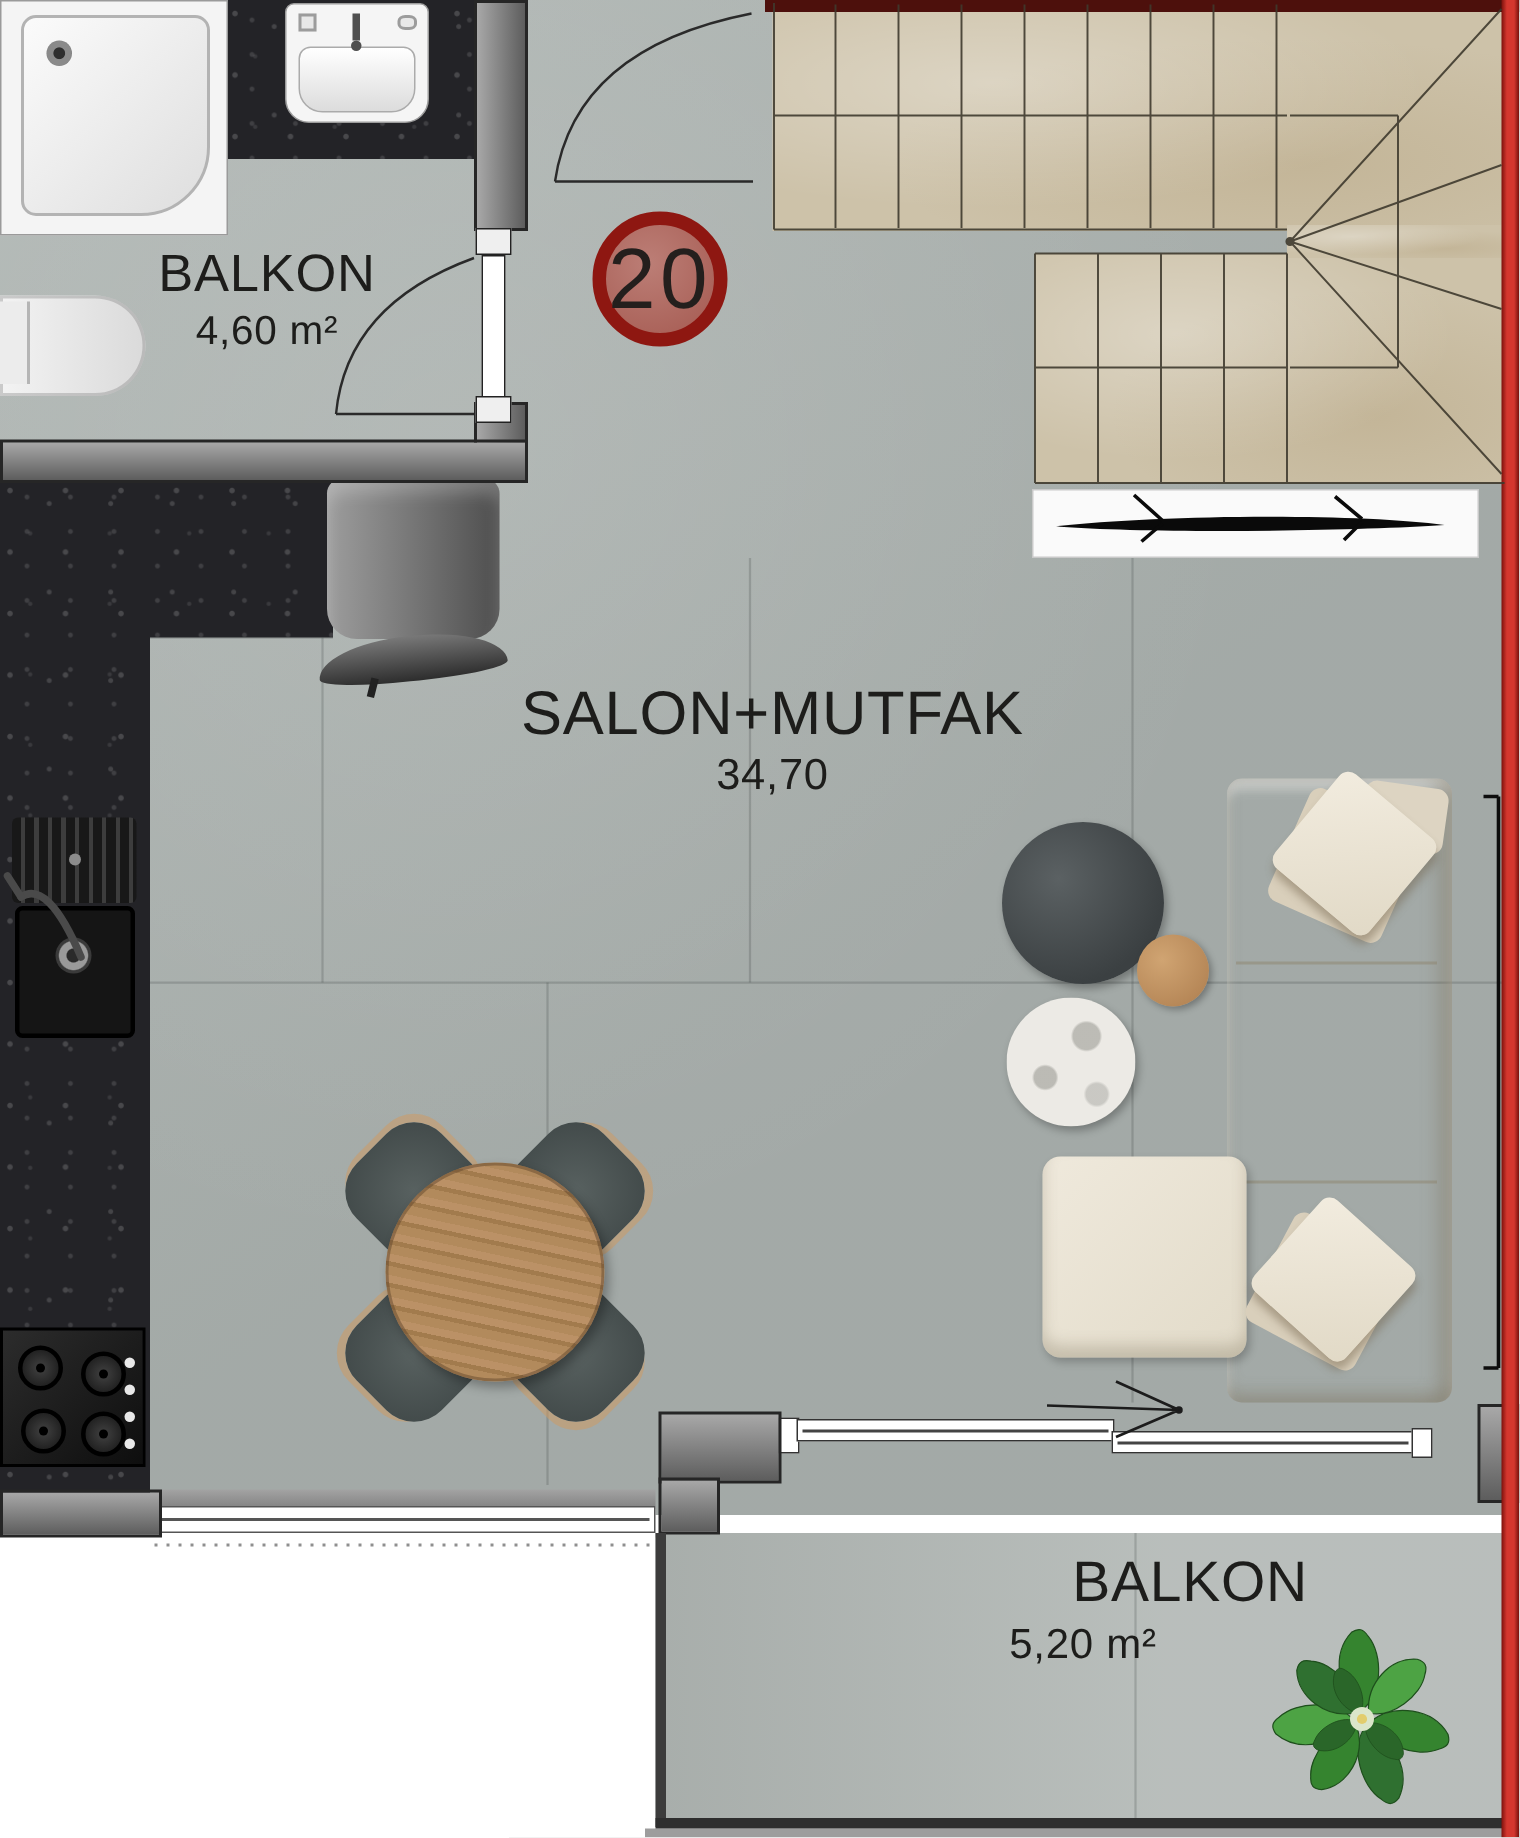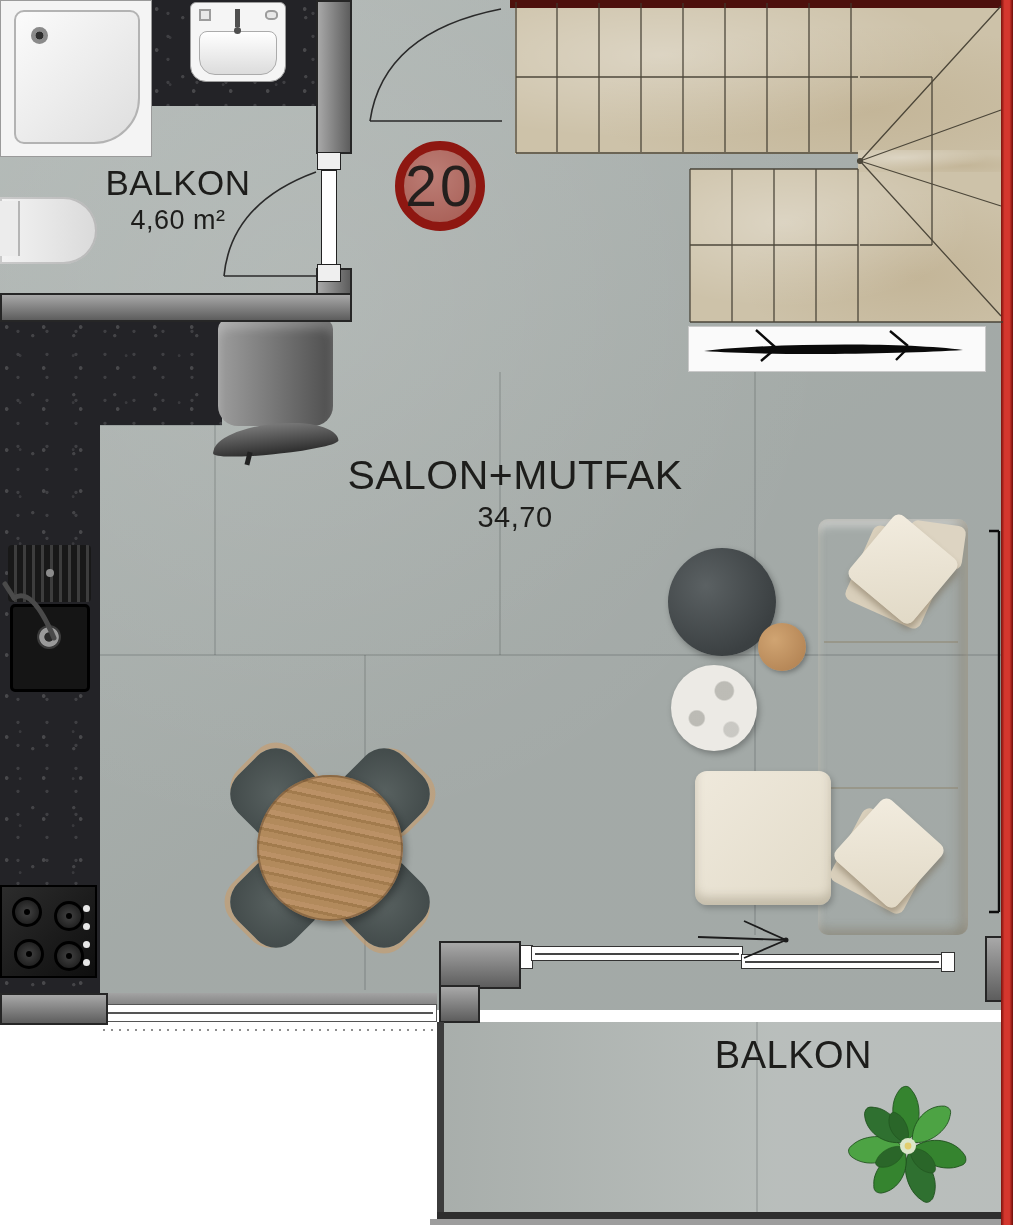--- a/index.html
+++ b/index.html
@@ -237,14 +237,15 @@
     <span>20</span>
   </div>
 
   <div class="abs lbl room-name" style="left:28px;top:165px;width:300px;font-size:35px;z-index:50;">BALKON</div>
   <div class="abs lbl room-area" style="left:28px;top:206px;width:300px;font-size:27px;z-index:50;">4,60 m²</div>
 
   <div class="abs lbl room-name" style="left:315px;top:454px;width:400px;font-size:41px;z-index:50;">SALON+MUTFAK</div>
   <div class="abs lbl room-area" style="left:315px;top:502px;width:400px;font-size:29px;z-index:50;">34,70</div>
 
   <div class="abs lbl room-name" style="left:572px;top:1036px;width:300px;font-size:38px;z-index:50;text-align:right;">BALKON</div>
+  <div class="abs lbl room-area" style="left:572px;top:1081px;width:300px;font-size:28px;z-index:50;">5,20 m²</div>
 
 </div>
 
 </body></html>

